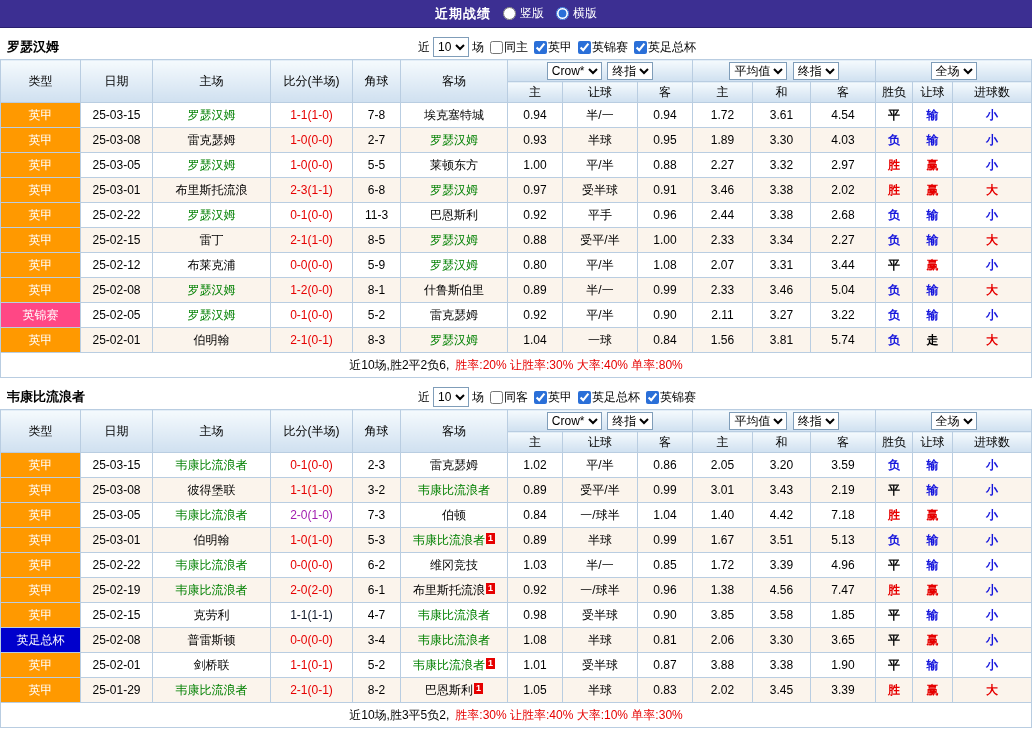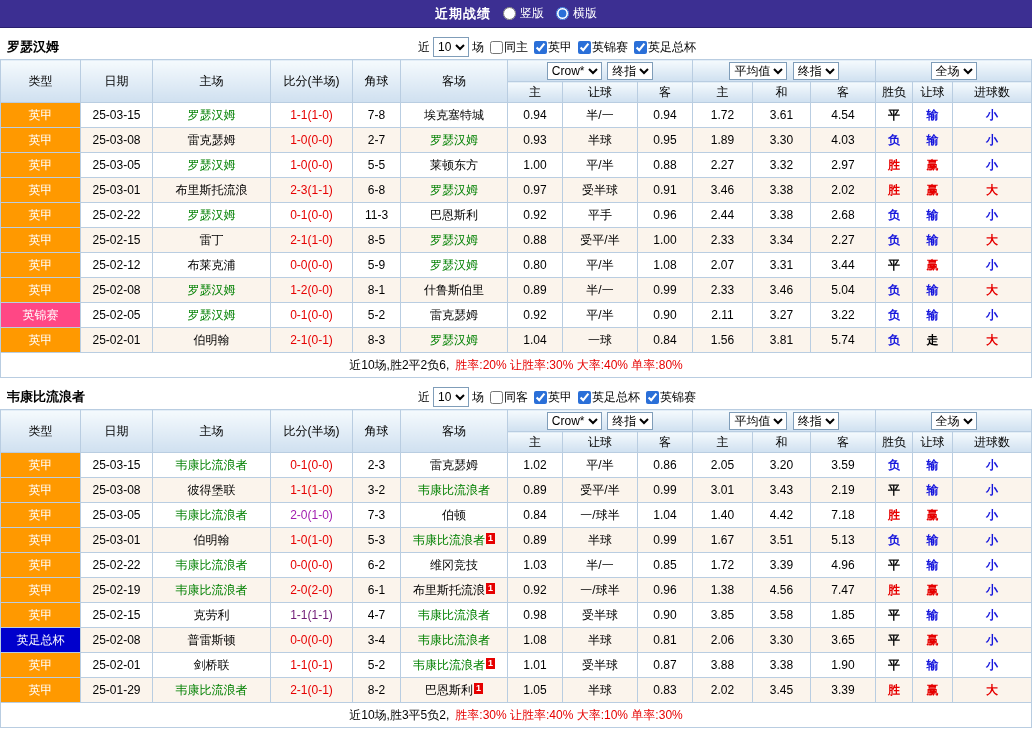--- a/index.html
+++ b/index.html
@@ -492,21 +492,21 @@
           <td>4.56</td>
           <td>7.47</td>
           <td class="res" style="color: rgb(230, 0, 0);">胜</td>
           <td class="res" style="color: rgb(230, 0, 0);">赢</td>
           <td class="res" style="color: rgb(21, 21, 221);">小</td>
         </tr>
         <tr>
           <td class="league" style="color: rgb(255, 255, 255); background: rgb(255, 153, 0);">英甲</td>
           <td>25-02-15</td>
           <td><span>克劳利</span></td>
-          <td class="score" style="color: #701a75;">1-1(1-1)</td>
+          <td class="score" style="color: #0f172a;">1-1(1-1)</td>
           <td>4-7</td>
           <td><span style="color: rgb(0, 128, 0);">韦康比流浪者</span></td>
           <td>0.98</td>
           <td>受半球</td>
           <td>0.90</td>
           <td>3.85</td>
           <td>3.58</td>
           <td>1.85</td>
           <td class="res" style="color: rgb(0, 0, 0);">平</td>
           <td class="res" style="color: rgb(21, 21, 221);">输</td>

